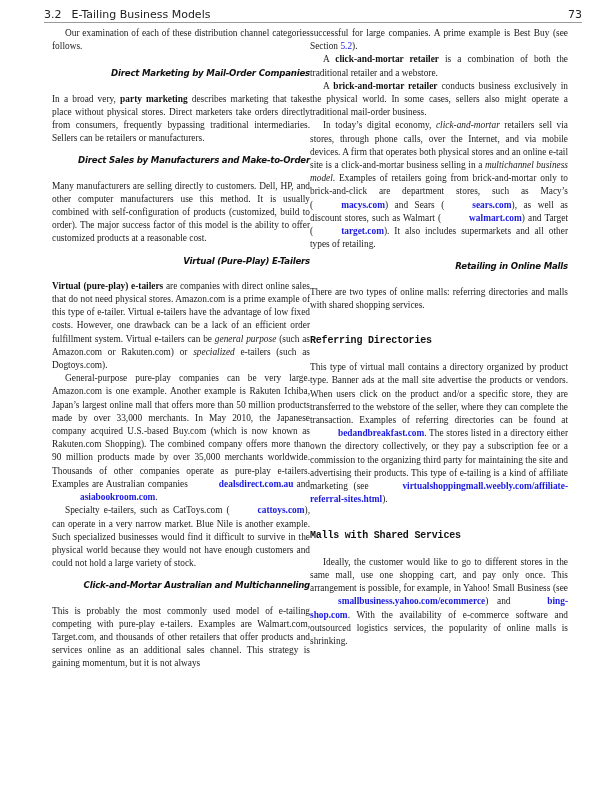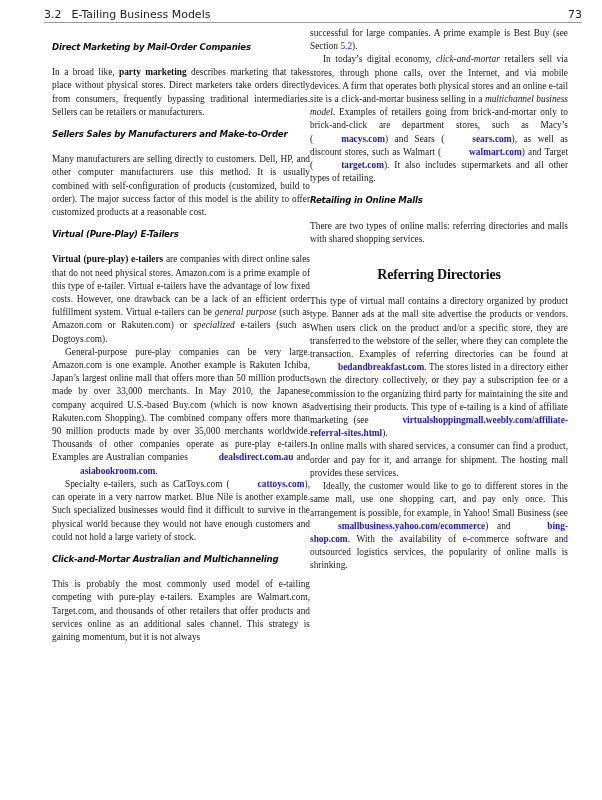--- a/index.html
+++ b/index.html
@@ -17,70 +17,73 @@
     font-family: "Liberation Serif", serif; font-size: 9.35px; line-height: 13.2px; color: #1a1a1a;
     text-align: justify; hyphens: manual;
   }
   .col.left { left: 52px; }
   .col.right { left: 310px; }
   .col p { margin: 0; }
   .col p.indent { text-indent: 13px; }
   .subhead {
     font-family: "DejaVu Sans", sans-serif; font-weight: bold; font-style: italic;
     font-size: 8.6px; color: #111; margin: 9px 0 12px 0; letter-spacing: -0.2px;
-    text-align: left;
+    text-align: right;
   }
   .subhead.first { margin-top: 14px; }
   .section-head {
-    font-family: Liberation Serif, serif; font-weight: bold;
-    font-size: 14px; color: #111; margin: 22px 0 14px 0; letter-spacing: -0.2px;
-    text-align: center;
+    font-family: Liberation Mono, monospace; font-weight: bold;
+    font-size: 10px; color: #111; margin: 22px 0 14px 0; letter-spacing: -0.2px;
+    text-align: left;
   }
   .link { color: #1a1adf; font-weight: bold; margin-left: 28px; }
   .xref { color: #1a1adf; }
   b.term { font-weight: bold; color: #111; }
   i.em { font-style: italic; margin-top: 34px; }
 </style>
 </head>
 <body>
 
 <div class="page">
 
   <div class="running-head">
     <span>
       <span class="sec-num">3.2</span><span>E-Tailing Business Models</span>
     </span>
     <span>73</span>
   </div>
   <div class="head-rule"></div>
 
   <div class="col left">
+    <p class="indent">Our examination of each of these distribution channel categories follows.</p>
 
     <div class="subhead first">Direct Marketing by Mail-Order Companies</div>
-    <p><span>In a broad like, </span><b class="term">party marketing</b><span> describes marketing that takes place without physical stores. Direct marketers take orders directly from consumers, frequently bypassing traditional intermediaries. Sellers can be retailers or manufacturers.</span></p>
+    <p><span>In a broad very, </span><b class="term">party marketing</b><span> describes marketing that takes place without physical stores. Direct marketers take orders directly from consumers, frequently bypassing traditional intermediaries. Sellers can be retailers or manufacturers.</span></p>
 
-    <div class="subhead">Sellers Sales by Manufacturers and Make-to-Order</div>
+    <div class="subhead">Direct Sales by Manufacturers and Make-to-Order</div>
     <p>Many manufacturers are selling directly to customers. Dell, HP, and other computer manufacturers use this method. It is usually combined with self-configuration of products (customized, build to order). The major success factor of this model is the ability to offer customized products at a reasonable cost.</p>
 
     <div class="subhead">Virtual (Pure-Play) E-Tailers</div>
     <p><b class="term">Virtual (pure-play) e-tailers</b><span> are companies with direct online sales that do not need physical stores. Amazon.com is a prime example of this type of e-tailer. Virtual e-tailers have the advantage of low fixed costs. However, one drawback can be a lack of an efficient order fulfillment system. Virtual e-tailers can be </span><i class="em">general purpose</i><span> (such as Amazon.com or Rakuten.com) or </span><i class="em">specialized</i><span> e-tailers (such as Dogtoys.com).</span></p>
     <p class="indent"><span>General-purpose pure-play companies can be very large. Amazon.com is one example. Another example is Rakuten Ichiba, Japan’s largest online mall that offers more than 50 million products made by over 33,000 merchants. In May 2010, the Japanese company acquired U.S.-based Buy.com (which is now known as Rakuten.com Shopping). The combined company offers more than 90 million products made by over 35,000 merchants worldwide. Thousands of other companies operate as pure-play e-tailers. Examples are Australian companies </span><span class="link">dealsdirect.com.au</span><span> and </span><span class="link">asiabook­room.com</span><span>.</span></p>
     <p class="indent"><span>Specialty e-tailers, such as CatToys.com (</span><span class="link">cattoys.com</span><span>), can operate in a very narrow market. Blue Nile is another example. Such specialized businesses would find it difficult to survive in the physical world because they would not have enough customers and could not hold a large variety of stock.</span></p>
 
     <div class="subhead">Click-and-Mortar Australian and Multichanneling</div>
     <p>This is probably the most commonly used model of e-tailing competing with pure-play e-tailers. Examples are Walmart.com, Target.com, and thousands of other retailers that offer products and services online as an additional sales channel. This strategy is gaining momentum, but it is not always</p>
   </div>
 
   <div class="col right">
     <p><span>successful for large companies. A prime example is Best Buy (see Section </span><span class="xref">5.2</span><span>).</span></p>
+    <p class="indent"><span>A </span><b class="term">click-and-mortar retailer</b><span> is a combination of both the traditional retailer and a webstore.</span></p>
+    <p class="indent"><span>A </span><b class="term">brick-and-mortar retailer</b><span> conducts business exclusively in the physical world. In some cases, sellers also might operate a traditional mail-order business.</span></p>
     <p class="indent"><span>In today’s digital economy, </span><i class="em">click-and-mortar</i><span> retailers sell via stores, through phone calls, over the Internet, and via mobile devices. A firm that operates both physical stores and an online e-tail site is a click-and-mortar business selling in a </span><i class="em">multichannel business model</i><span>. Examples of retailers going from brick-and-mortar only to brick-and-click are department stores, such as Macy’s (</span><span class="link">macys.com</span><span>) and Sears (</span><span class="link">sears.com</span><span>), as well as discount stores, such as Walmart (</span><span class="link">walmart.com</span><span>) and Target (</span><span class="link">target.com</span><span>). It also includes supermarkets and all other types of retailing.</span></p>
 
     <div class="subhead">Retailing in Online Malls</div>
     <p>There are two types of online malls: referring directories and malls with shared shopping services.</p>
 
     <div class="section-head">Referring Directories</div>
     <p><span>This type of virtual mall contains a directory organized by product type. Banner ads at the mall site advertise the products or vendors. When users click on the product and/or a specific store, they are transferred to the webstore of the seller, where they can complete the transaction. Examples of referring directories can be found at </span><span class="link">bedandbreakfast.com</span><span>. The stores listed in a directory either own the directory collectively, or they pay a subscription fee or a commission to the organizing third party for maintaining the site and advertising their products. This type of e-tailing is a kind of affiliate marketing (see </span><span class="link">virtualshoppingmall.weebly.com/affiliate-referral-sites.html</span><span>).</span></p>
 
-    <p>In online malls with shared services, a consumer can find a product, order and pay for it, and arrange for shipment. The hosting mall provides these services.</p>
+    <div class="section-head">Malls with Shared Services</div>
     <p class="indent"><span>Ideally, the customer would like to go to different stores in the same mall, use one shopping cart, and pay only once. This arrangement is possible, for example, in Yahoo! Small Business (see </span><span class="link">smallbusiness.yahoo.com/ecommerce</span><span>) and </span><span class="link">bing-shop.com</span><span>. With the availability of e-commerce software and outsourced logistics services, the popularity of online malls is shrinking.</span></p>
   </div>
 
 </div>
 
 </body></html>

